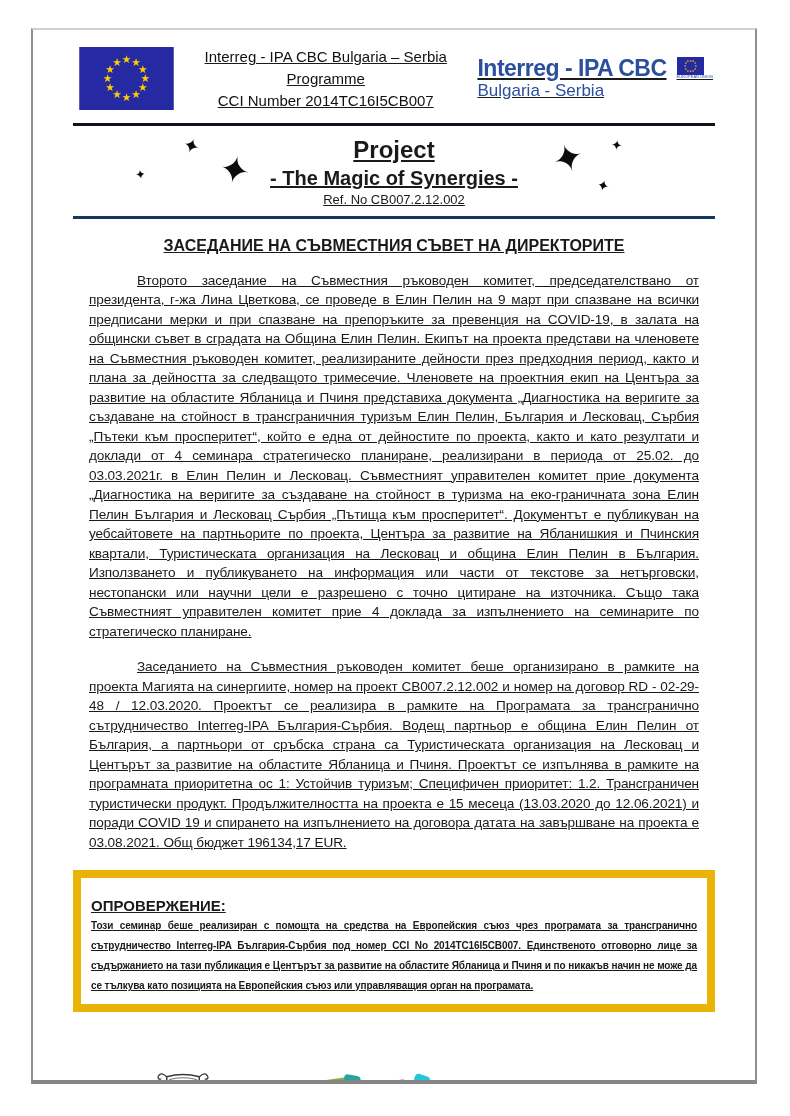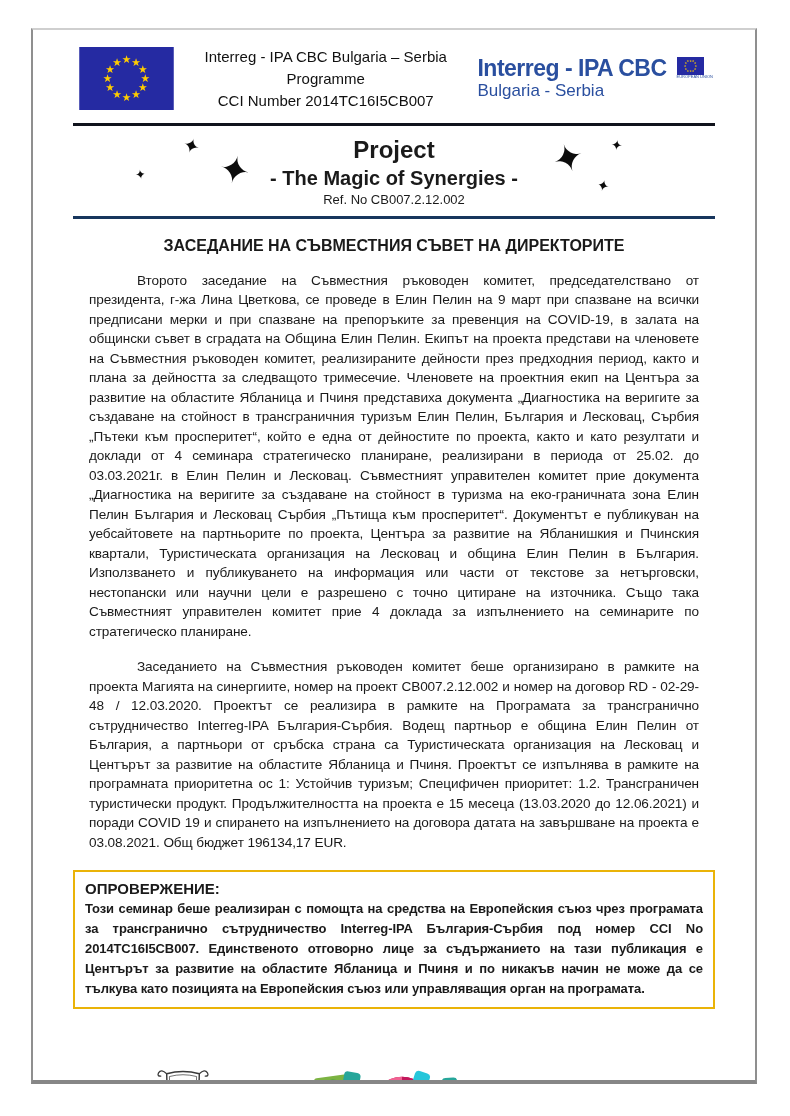--- a/index.html
+++ b/index.html
@@ -14,20 +14,21 @@
     position: absolute;
     left: 31px; top: 28px;
     width: 726px; height: 1056px;
     box-sizing: border-box;
     border: 2px solid #8f8f8f;
     border-top-color: #cfcfcf;
     border-bottom: 4px solid #868686;
     padding: 0 40px;
     background: #ffffff;
     overflow: hidden;
+    text-decoration: underline;
   }
   
   .header {
     display: flex; align-items: center;
     padding-top: 16px;
   }
   .flag-lg { width: 95px; height: 63px; margin-left: 6px; flex: 0 0 auto; }
   .flag-sm { width: 27px; height: 18px; display: block; }
   .header-center {
     flex: 1 1 auto; text-align: center;
@@ -75,27 +76,27 @@
   .body-p {
     margin: 16px;
     font-size: 13.6px;
     line-height: 19.5px;
     text-align: justify;
     text-indent: 48px;
     letter-spacing: -0.1px;
   }
   
   .disclaimer {
-    border: 2px solid #eab308;
+    border: 8px solid #eab308;
     margin-top: 18px;
-    padding: 8px 10px 8px 10px;
+    padding: 19px 10px 8px 10px;
   }
   .disc-head { font-size: 15px; font-weight: 700; margin-bottom: 2px; }
   .disc-body {
-    font-size: 13px; font-weight: 700;
+    font-size: 10px; font-weight: 700;
     line-height: 20px; text-align: justify; letter-spacing: -0.1px;
   }
   
   .partners {
     display: flex; align-items: flex-end;
     margin-top: 38px;
     height: 112px;
   }
   .partner { text-align: center; }
   .partner-elin { width: 220px; }

